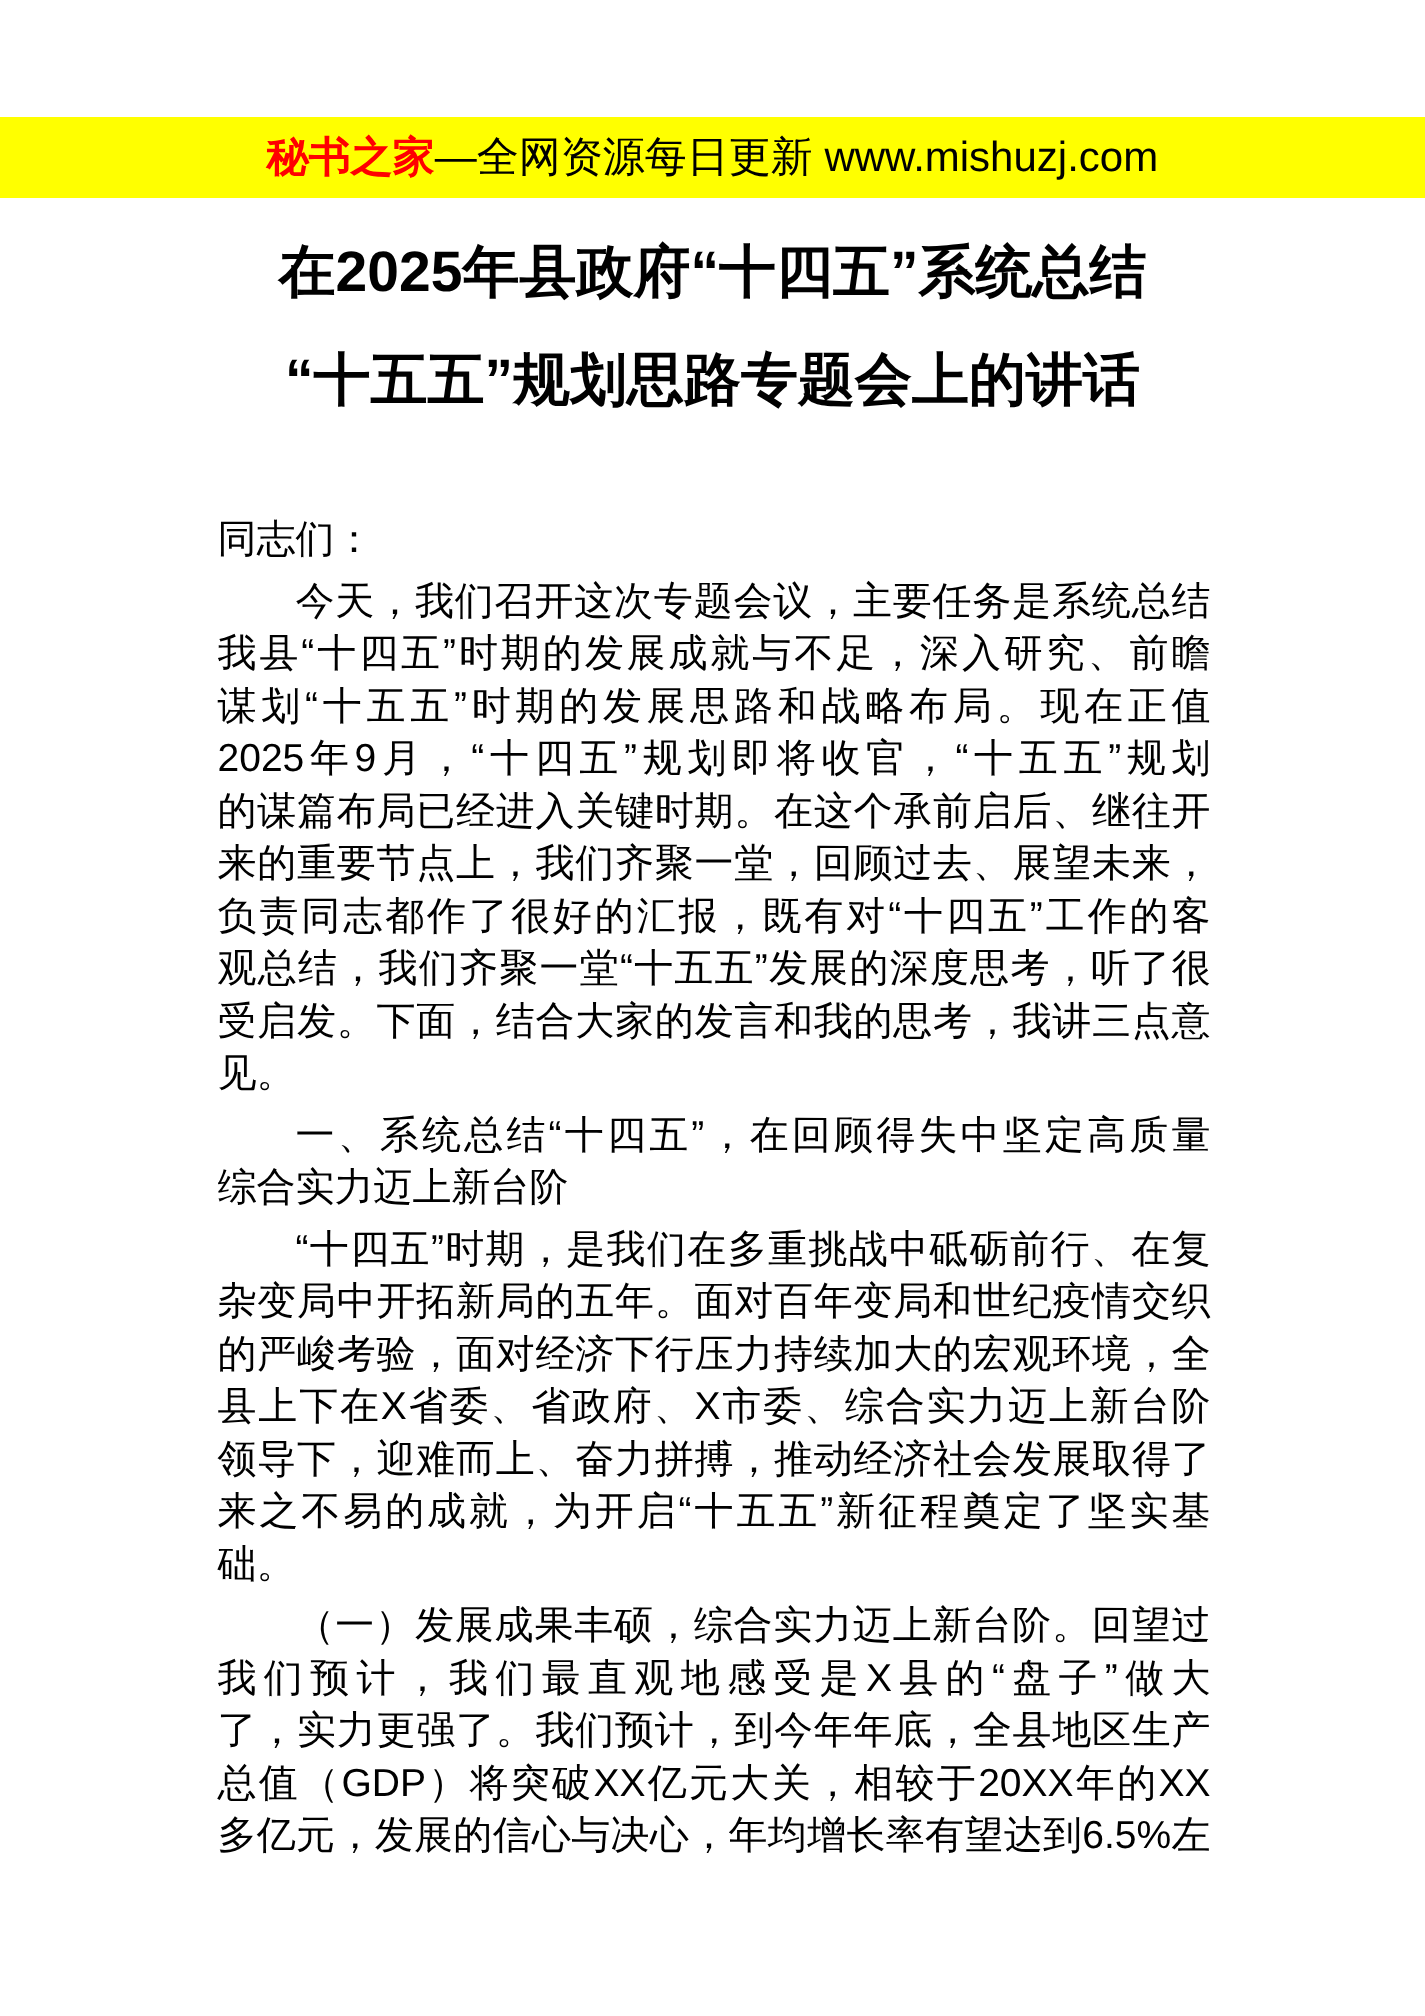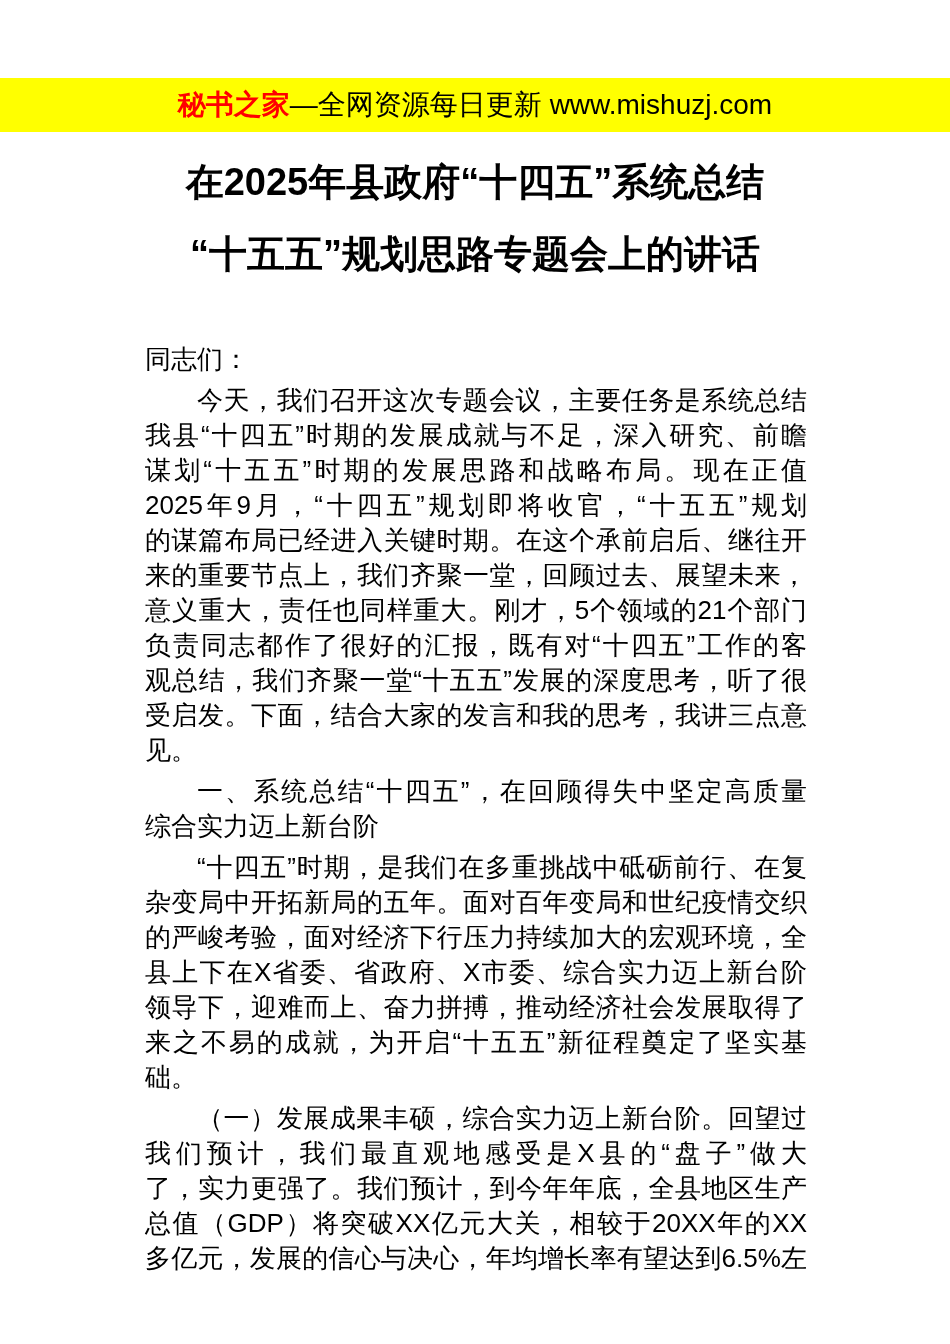--- a/index.html
+++ b/index.html
@@ -68,21 +68,20 @@
 </div>
 
 <div class="doc-body">
   <div class="line end">同志们：</div>
   <div class="line indent">今天，我们召开这次专题会议，主要任务是系统总结</div>
   <div class="line">我县“十四五”时期的发展成就与不足，深入研究、前瞻</div>
   <div class="line">谋划“十五五”时期的发展思路和战略布局。现在正值</div>
   <div class="line">2025年9月，“十四五”规划即将收官，“十五五”规划</div>
   <div class="line">的谋篇布局已经进入关键时期。在这个承前启后、继往开</div>
   <div class="line">来的重要节点上，我们齐聚一堂，回顾过去、展望未来，</div>
-  <div class="line">意义重大，责任也同样重大。刚才，5个领域的21个部门</div>
   <div class="line">负责同志都作了很好的汇报，既有对“十四五”工作的客</div>
   <div class="line">观总结，我们齐聚一堂“十五五”发展的深度思考，听了很</div>
   <div class="line">受启发。下面，结合大家的发言和我的思考，我讲三点意</div>
   <div class="line end">见。</div>
   <div class="line indent">一、系统总结“十四五”，在回顾得失中坚定高质量</div>
   <div class="line end">综合实力迈上新台阶</div>
   <div class="line indent">“十四五”时期，是我们在多重挑战中砥砺前行、在复</div>
   <div class="line">杂变局中开拓新局的五年。面对百年变局和世纪疫情交织</div>
   <div class="line">的严峻考验，面对经济下行压力持续加大的宏观环境，全</div>
   <div class="line">县上下在X省委、省政府、X市委、综合实力迈上新台阶</div>

